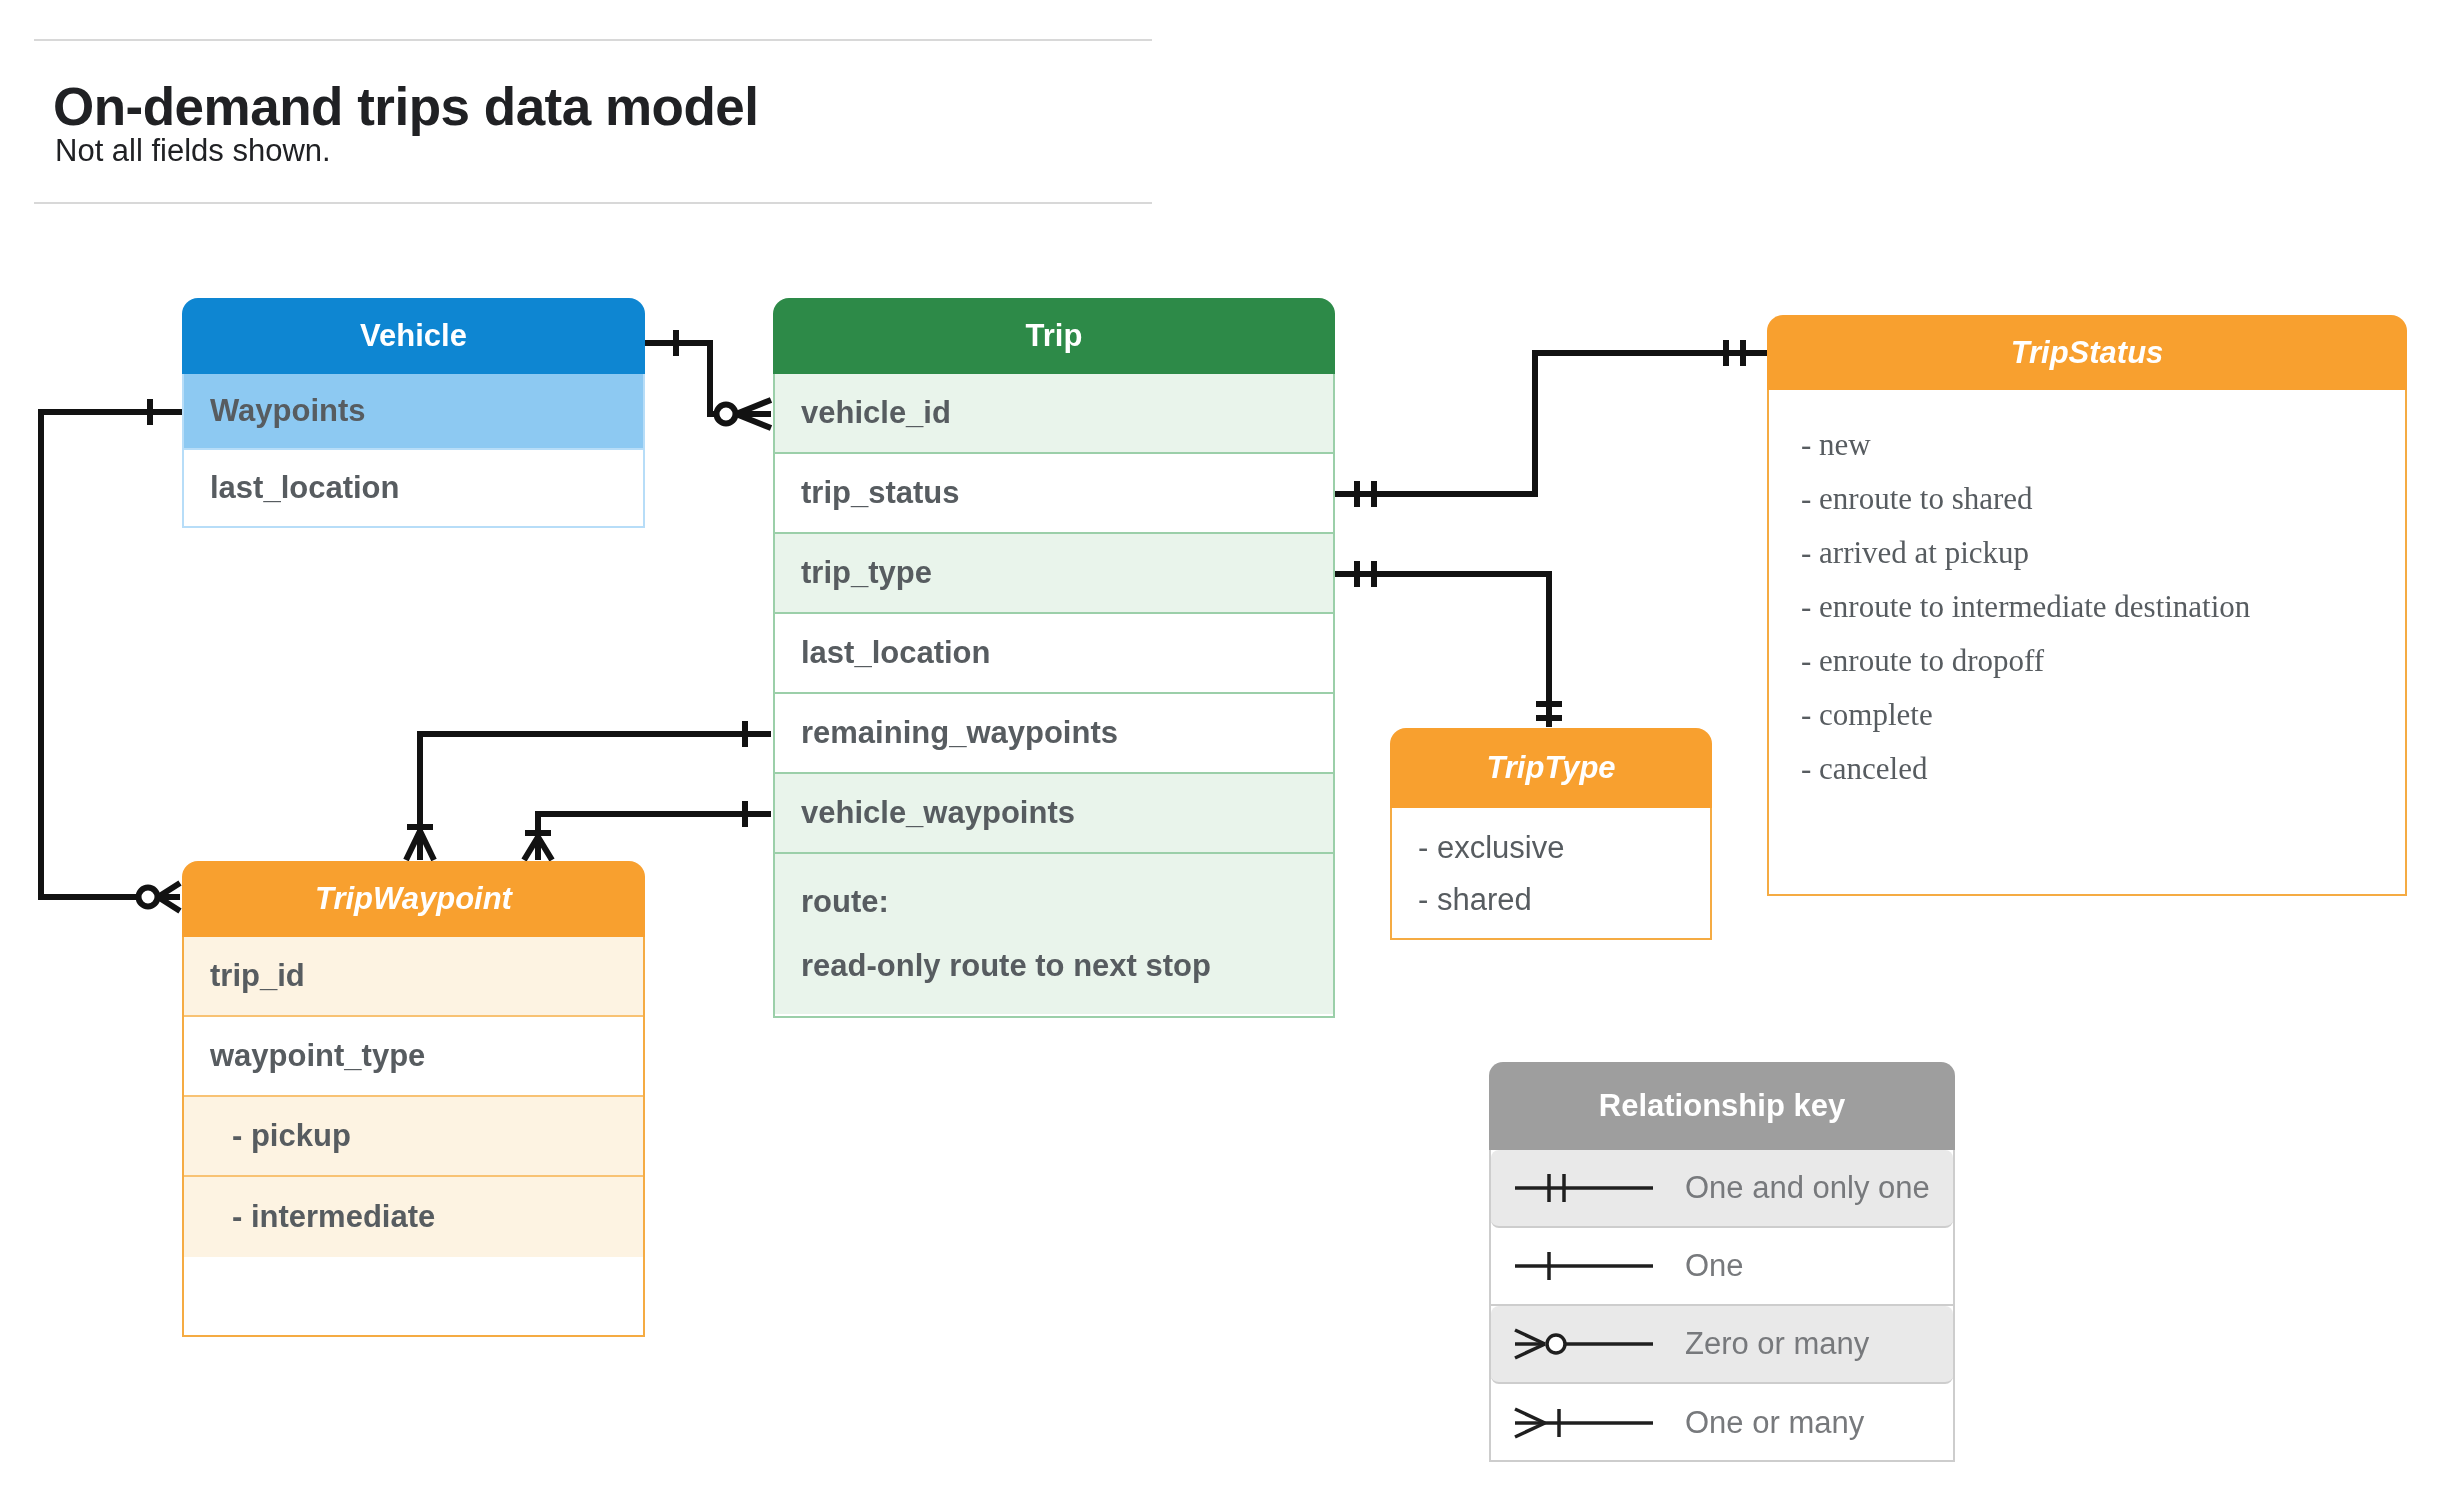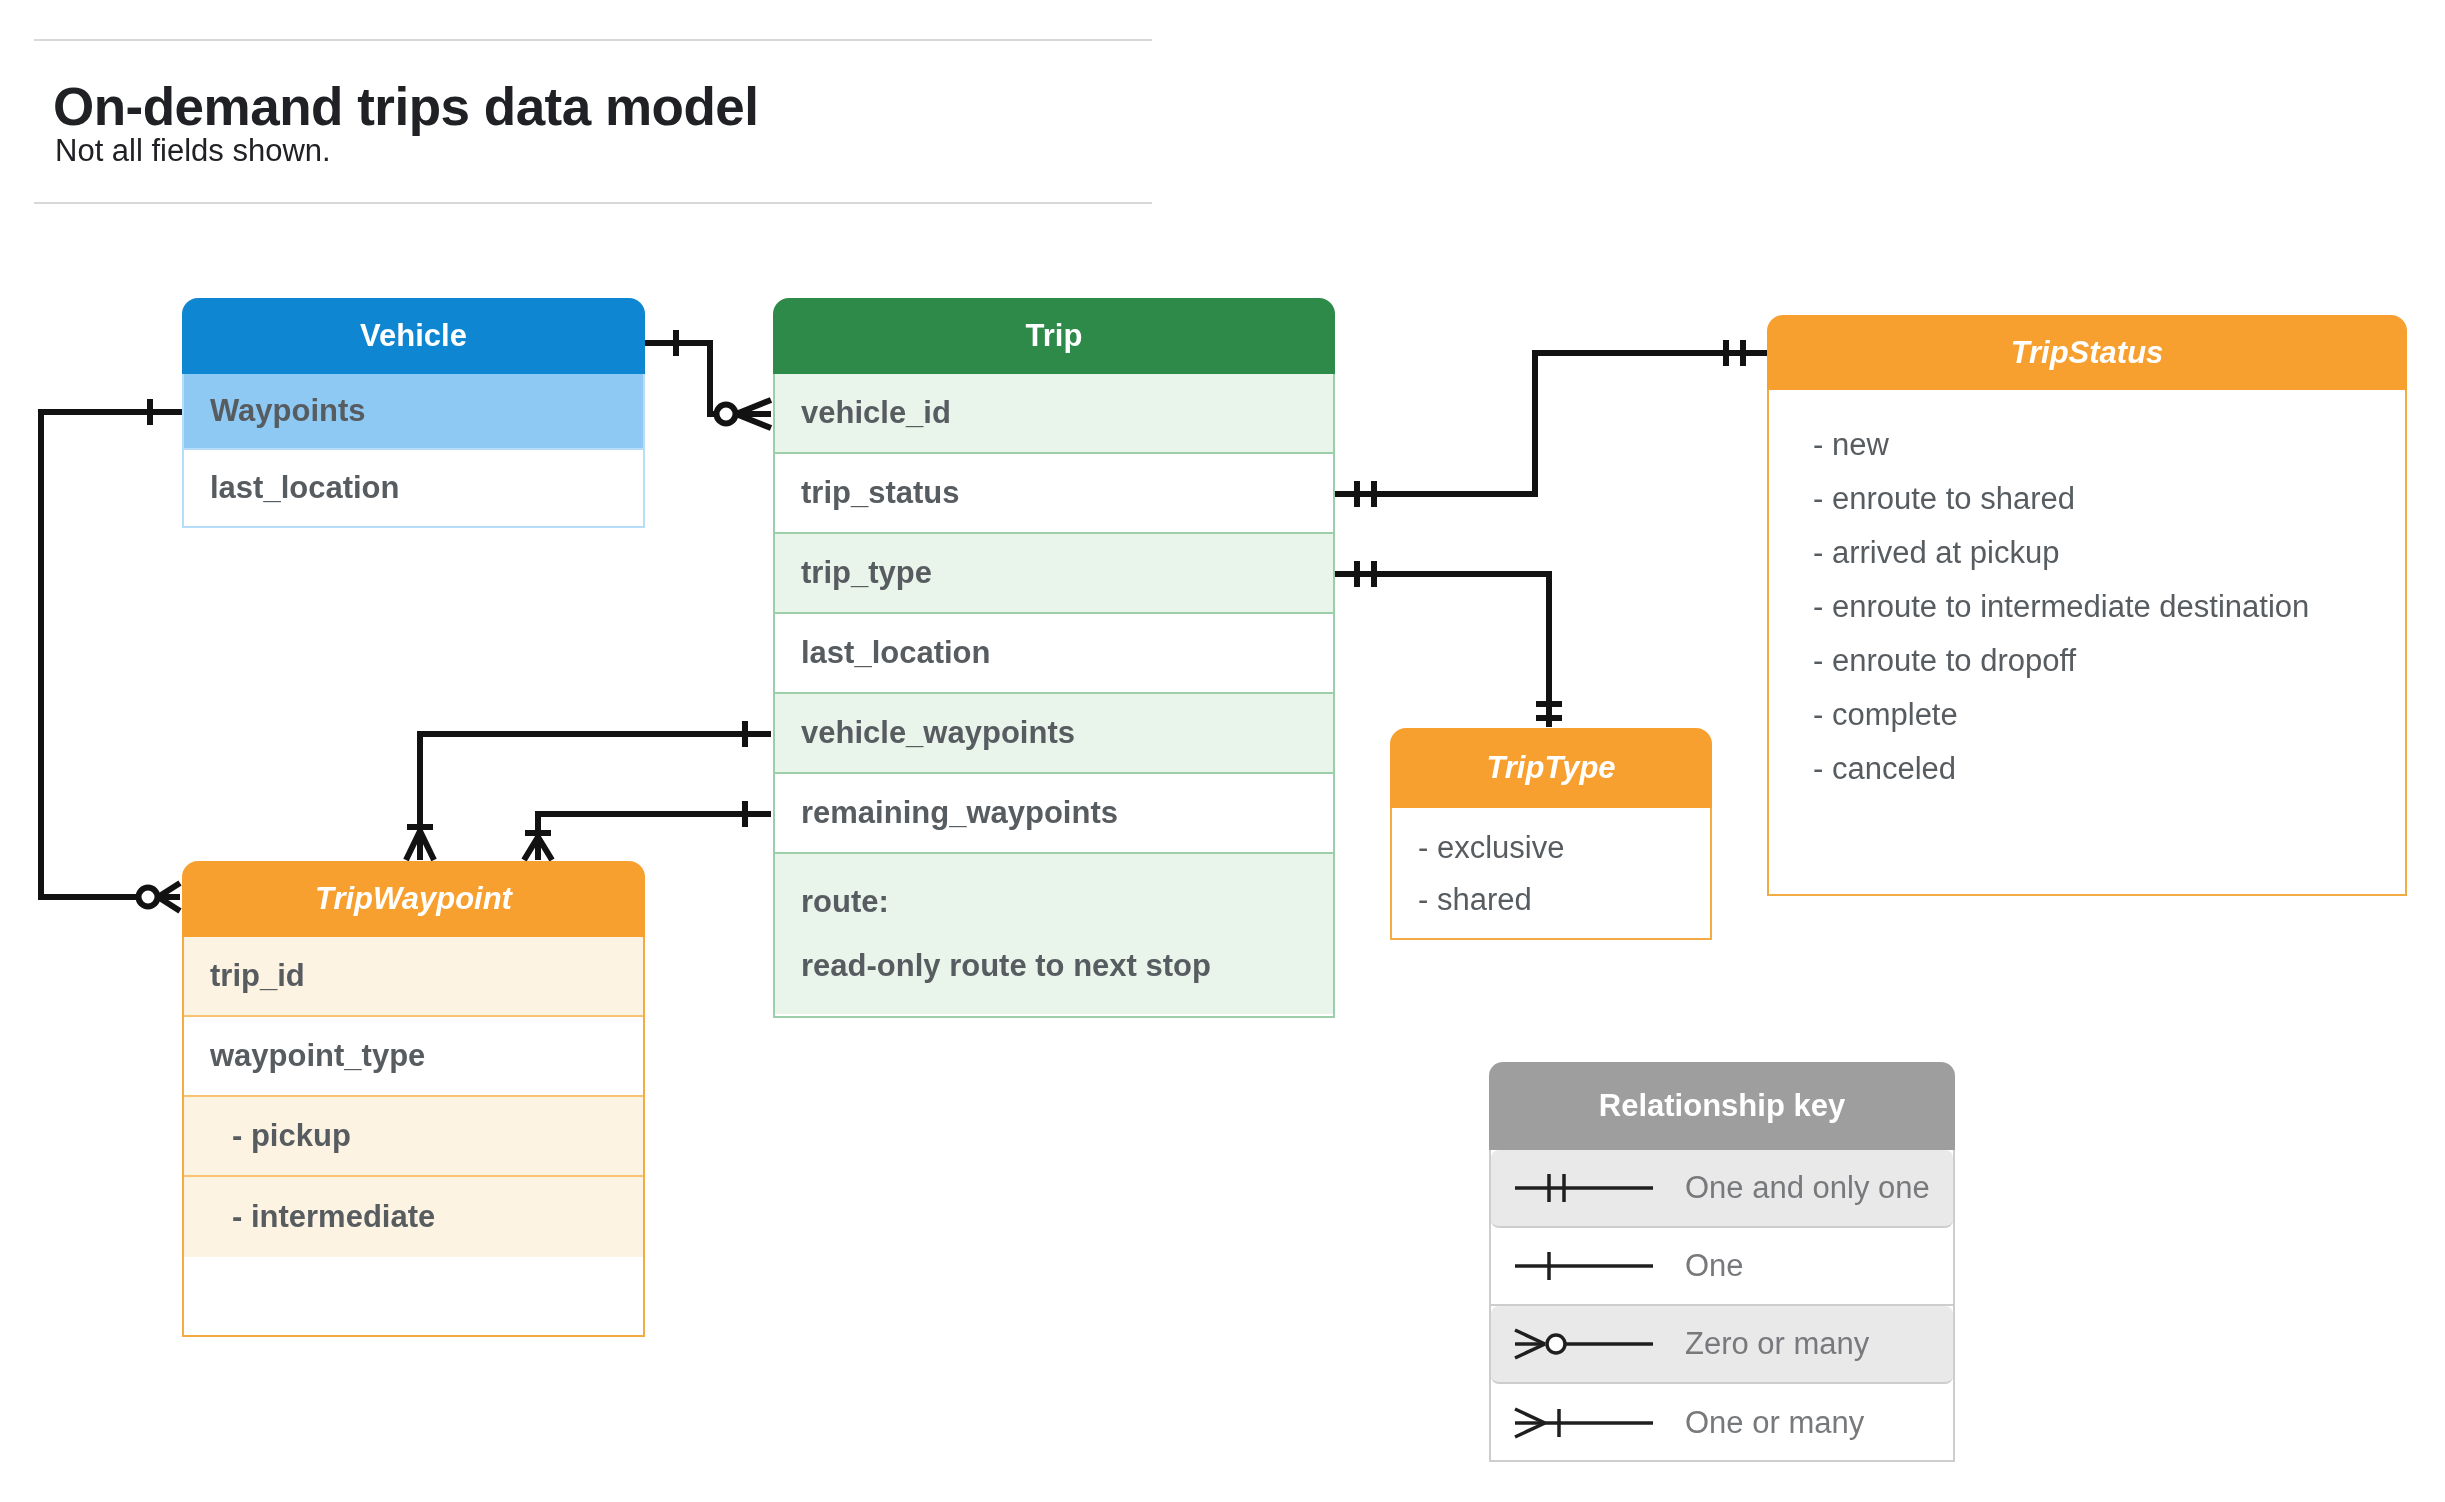--- a/index.html
+++ b/index.html
@@ -33,21 +33,21 @@
   #trip-route-row{height:160px !important;border-bottom:none !important;background:#e9f4eb;
                   display:flex;flex-direction:column;justify-content:center;align-items:flex-start;gap:28px;}
 
   
   .orange .hd{background:#f8a02f;font-style:italic;}
   .orange .body{border:2px solid #f5ab43;border-top:none;}
   .cream{background:#fdf3e2;}
 
   #entity-tripstatus{left:1767px;top:315px;width:640px;height:581px;}
   #entity-tripstatus .hd{height:75px;}
-  #entity-tripstatus .body{height:506px;padding:28px 18px 0 44px;}
+  #entity-tripstatus .body{height:506px;padding:28px 18px 0 32px;font-family:Liberation Serif, serif;}
   #entity-tripstatus .enum-line{font-size:31px;color:#575c60;line-height:54px;}
 
   #entity-triptype{left:1390px;top:728px;width:322px;height:212px;}
   #entity-triptype .hd{height:80px;}
   #entity-triptype .body{height:132px;padding:14px 10px 0 26px;}
   #entity-triptype .enum-line{font-size:31px;color:#575c60;line-height:52px;}
 
   #entity-tripwaypoint{left:182px;top:861px;width:463px;height:476px;}
   #entity-tripwaypoint .hd{height:76px;}
   #entity-tripwaypoint .body{height:400px;}
@@ -125,22 +125,22 @@
     </div>
   </div>
 
   <div id="entity-trip" class="entity">
     <div class="hd">Trip</div>
     <div class="body">
       <div class="row g-tint">vehicle_id</div>
       <div class="row">trip_status</div>
       <div class="row g-tint">trip_type</div>
       <div class="row">last_location</div>
+      <div class="row">remaining_waypoints</div>
       <div class="row g-tint">vehicle_waypoints</div>
-      <div class="row">remaining_waypoints</div>
       <div class="row" id="trip-route-row">
         <span>route:</span>
         <span>read-only route to next stop</span>
       </div>
     </div>
   </div>
 
   <div id="entity-tripstatus" class="entity orange">
     <div class="hd">TripStatus</div>
     <div class="body cream">

